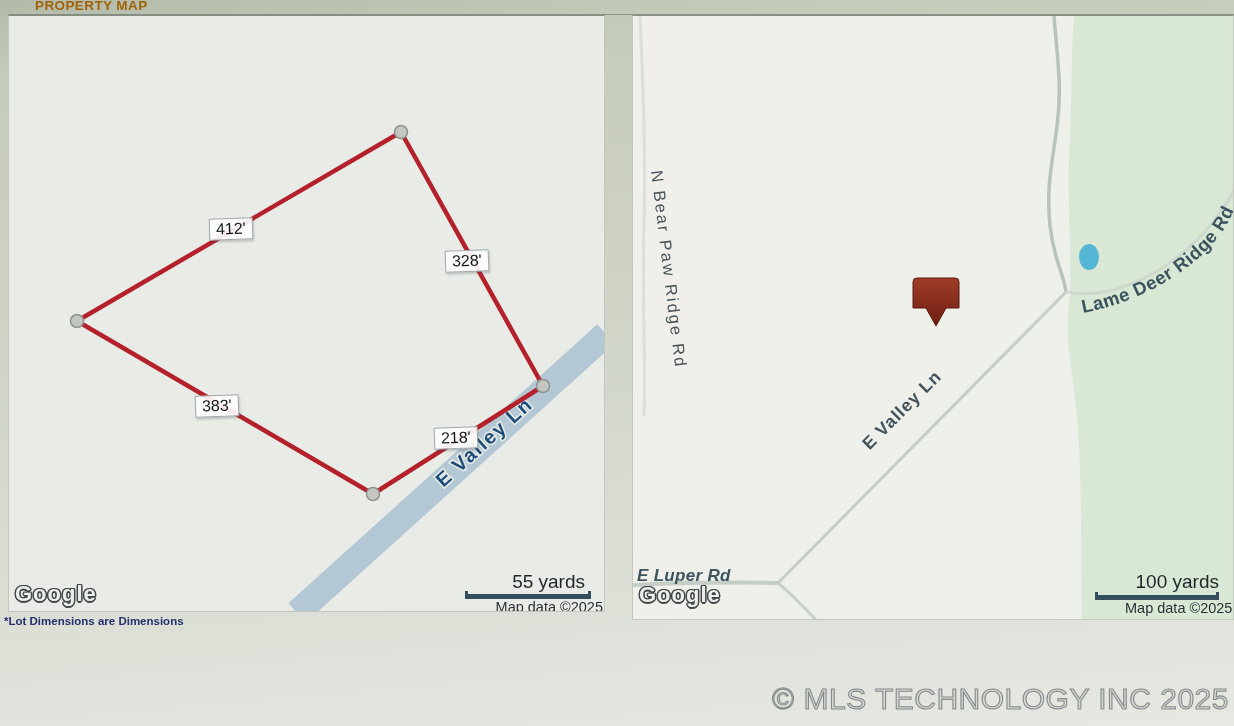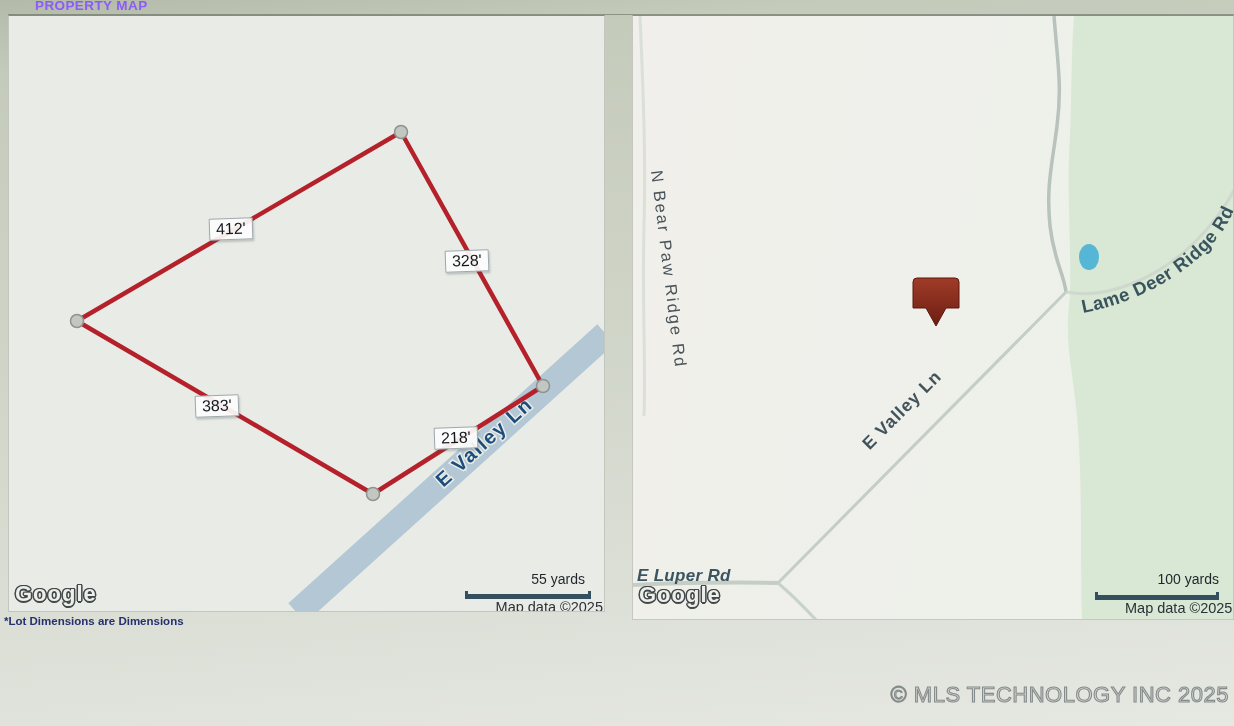--- a/index.html
+++ b/index.html
@@ -4,21 +4,21 @@
 <style>
   * { box-sizing: border-box; }
   html,body { margin:0; padding:0; }
   body {
     width:1234px; height:726px; position:relative; overflow:hidden;
     font-family:"Liberation Sans", sans-serif;
     background: linear-gradient(175deg, #b3baa9 0%, #c5cbbb 9%, #ced3c6 40%, #d8dcd2 68%, #e6e8e2 100%);
   }
   .page-title {
     position:absolute; left:35px; top:0; height:11px; line-height:11px;
-    font-size:13.5px; font-weight:bold; letter-spacing:.4px; color:#8b5cf6;
+    font-size:13.5px; font-weight:bold; letter-spacing:.4px; color:#a16207;
   }
   .top-rule { position:absolute; left:8px; right:0; top:14px; height:1px; background:rgba(70,80,70,.45); }
 
   .map-panel {
     position:absolute; overflow:hidden;
     border:1px solid rgba(100,110,100,.30); border-top-color:rgba(55,65,55,.55);
   }
   #left-map  { left:8px;   top:15px; width:597px; height:597px; background:#e9ece6; }
   #right-map { left:632px; top:15px; width:602px; height:605px;
                background:linear-gradient(100deg,#f1efeb 0%, #eef0ea 55%, #edf0ea 100%); }
@@ -36,42 +36,42 @@
 
   .google-logo {
     position:absolute; font-size:22px; font-weight:bold; letter-spacing:1px;
     color:#edf0ea;
     text-shadow:-1.5px 0 #43484a, 1.5px 0 #43484a, 0 -1.5px #43484a, 0 1.5px #43484a,
                 -1px -1px #43484a, 1px 1px #43484a, -1px 1px #43484a, 1px -1px #43484a;
   }
   #left-map  .google-logo { left:6px; top:565px; }
   #right-map .google-logo { left:6px; top:566px; }
 
-  .scale-distance { position:absolute; font-size:14px; color:#1f2529; text-align:right; }
+  .scale-distance { position:absolute; font-size:19px; color:#1f2529; text-align:right; }
   .scale-bar { position:absolute; height:8px; border-bottom:5px solid #344f5e;
                border-left:3px solid #344f5e; border-right:3px solid #344f5e; }
   .map-attribution { position:absolute; font-size:14.5px; color:#2b3136; white-space:nowrap; }
 
   #left-map  .scale-distance { left:448px; top:555px; width:128px; }
   #left-map  .scale-bar      { left:456px; top:575px; width:126px; }
   #left-map  .map-attribution{ left:440px; top:583px; width:154px; text-align:right; }
 
   #right-map .scale-distance { left:452px; top:555px; width:134px; }
   #right-map .scale-bar      { left:462px; top:576px; width:124px; }
   #right-map .map-attribution{ left:492px; top:584px; }
 
   .road-label-luper {
     position:absolute; left:4px; top:550px; font-size:17px; font-weight:bold;
     color:#3b545f; letter-spacing:.3px;font-style:italic;
   }
   .footnote {
     position:absolute; left:4px; top:615px; font-size:11.5px; font-weight:bold; color:#26306f;
   }
   .watermark {
-    position:absolute; right:5px; top:682px; font-size:22px; letter-spacing:.5px;
+    position:absolute; right:5px; top:682px; font-size:30px; letter-spacing:.5px;
     color:rgba(190,196,197,.45); -webkit-text-stroke:1.1px rgba(105,112,114,.75);
   }
 </style>
 </head>
 <body>
 
 <div class="page-title">PROPERTY MAP</div>
 <div class="top-rule"></div>
 
 <div id="left-map" class="map-panel">

